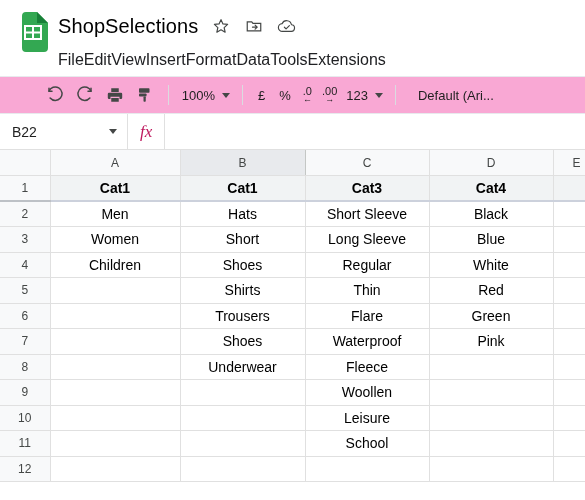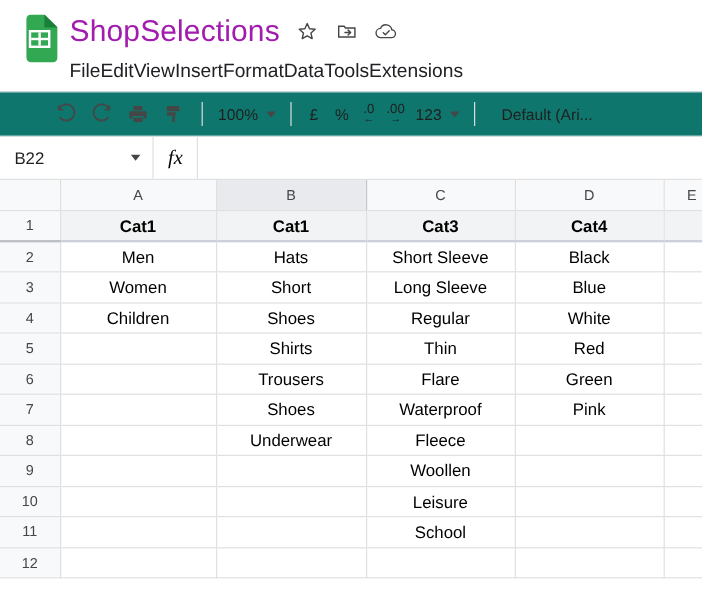--- a/index.html
+++ b/index.html
@@ -28,22 +28,22 @@
   .header-right { flex: 1 1 auto; min-width: 0; }
 
   .title-row {
     display: flex;
     align-items: center;
     height: 36px;
     gap: 13px;
     padding-left: 2px;
   }
   .doc-title {
-    font-size: 25px;
-    color: #a21caf;
+    font-size: 20px;
+    color: #000000;
     letter-spacing: .1px;
     white-space: nowrap;
   }
   .title-icon {
     width: 20px; height: 20px;
     display: inline-flex;
     align-items: center;
     justify-content: center;
     cursor: pointer;
   }
@@ -65,21 +65,21 @@
 
   
   .toolbar {
     display: flex;
     align-items: center;
     height: 38px;
     border-top: 1px solid #e8eaed;
     border-bottom: 1px solid #e8eaed;
     padding-left: 40px;
     gap: 0px;
-    background: #0f766e;
+    background: #f9a8d4;
   }
   .tb-btn {
     width: 30px; height: 28px;
     display: flex;
     align-items: center;
     justify-content: center;
     border-radius: 4px;
     cursor: pointer;
     color: #444746;
     flex: 0 0 auto;
@@ -148,21 +148,21 @@
   .name-box .val { font-size: 14px; color: #1f1f1f; flex: 1 1 auto; }
   .fx-wrap {
     display: flex; align-items: center;
     padding: 0 12px;
     border-right: 1px solid #e0e0e0;
   }
   .fx {
     font-family: "Liberation Serif", serif;
     font-style: italic;
     font-size: 17px;
-    color: #000000;
+    color: #be185d;
   }
   .formula-input {
     flex: 1 1 auto;
     display: flex; align-items: center;
     padding-left: 10px;
     font-size: 13px;
     color: #202124;
     cursor: text;
   }
 

